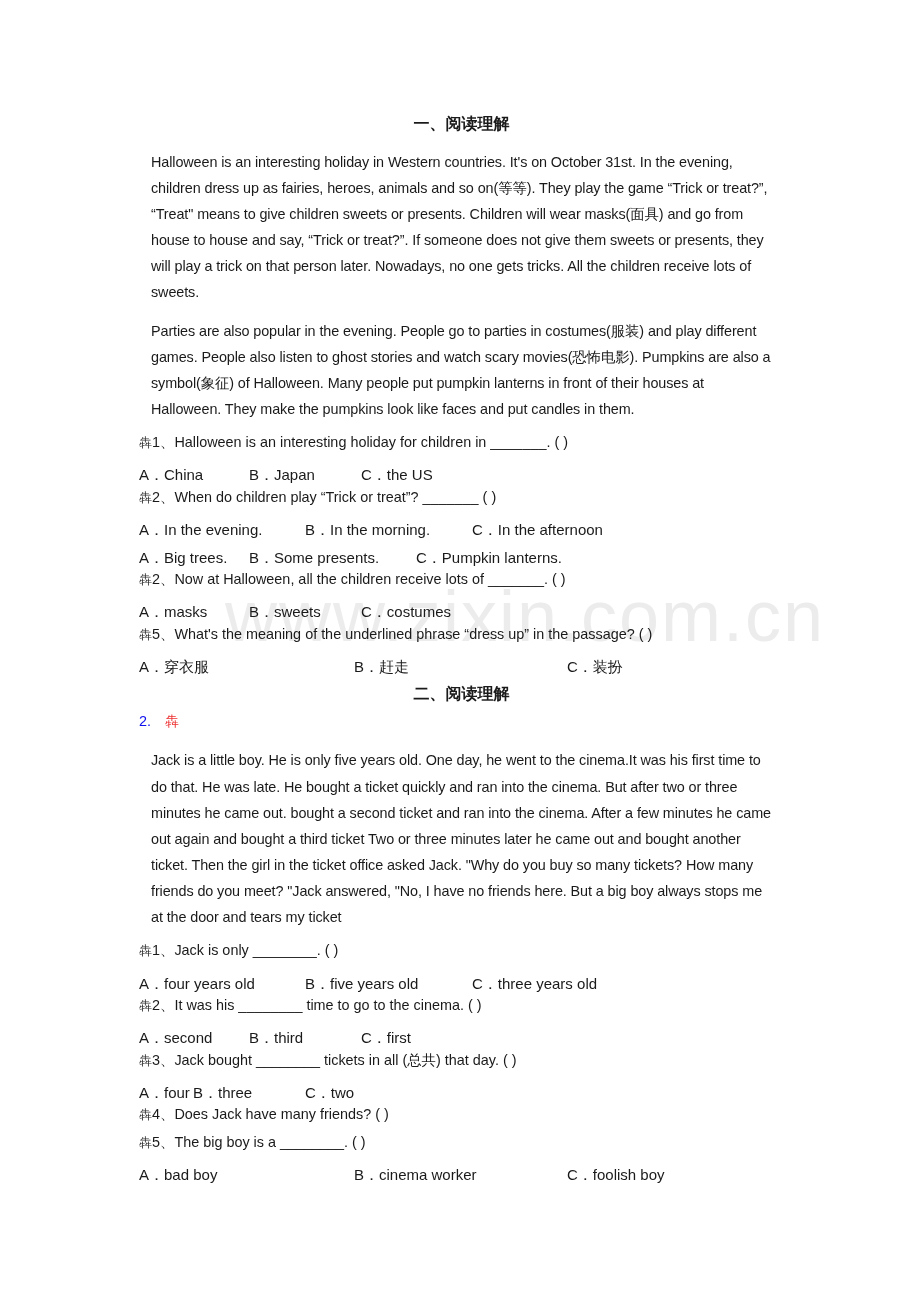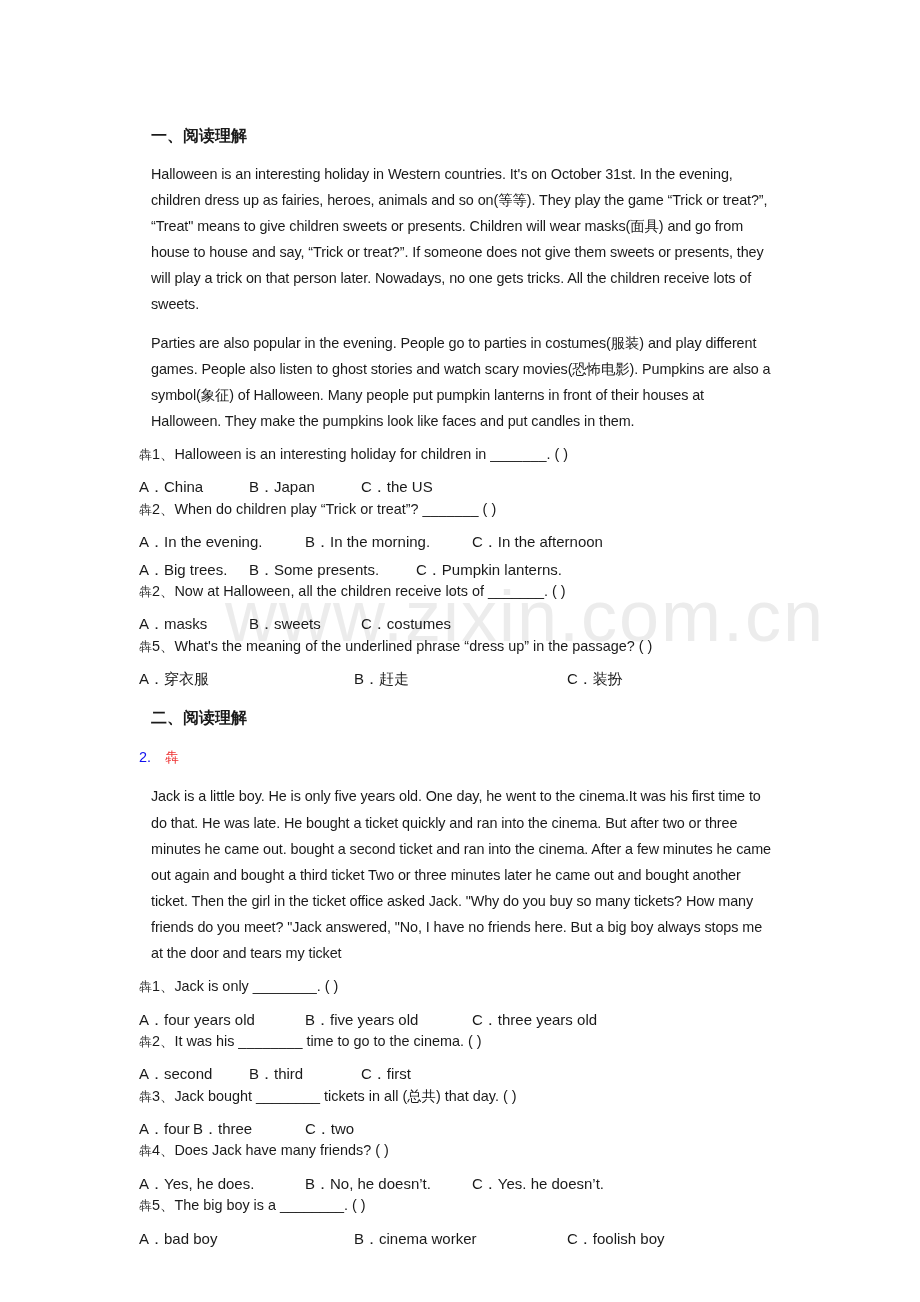--- a/index.html
+++ b/index.html
@@ -5,21 +5,22 @@
   html, body { margin: 0; padding: 0; background: #ffffff; }
   body {
     width: 920px; height: 1302px; position: relative; overflow: hidden;
     font-family: "Liberation Sans", "DejaVu Sans", sans-serif;
     color: #1a1a1a;
   }
   .page { position: absolute; left: 139px; top: 110px; width: 645px; }
   .heading {
     font-family: "DejaVu Sans", sans-serif;
     font-size: 16px; font-weight: bold; height: 27px; line-height: 27px;
-    margin: 12px;
+    margin: 0;
+    text-align: center;
   }
   .para { font-size: 14.4px; line-height: 26.1px; margin: 12px; letter-spacing: -0.1px; }
   .q { font-size: 14.4px; height: 27.4px; line-height: 16px; white-space: nowrap; }
   .opts { font-size: 15px; height: 27.4px; line-height: 27.4px; white-space: nowrap; position: relative; }
   .opt { position: absolute; top: 0; }
   .prefix { font-family: "DejaVu Sans", sans-serif; font-size: 13px; color: #333; }
   .num-blue { color: #1010ee; font-size: 14.4px; }
   .num-red { color: #ee3333; font-family: "DejaVu Sans", sans-serif; font-size: 14px; margin-left: 14px; }
   .numline { height: 28px; line-height: 28px; }
   .watermark {
@@ -115,25 +116,20 @@
       <div class="q"><span class="prefix">犇</span><span>3、Jack bought ________ tickets in all (总共) that day. (    )</span></div>
       <div class="opts">
         <span class="opt" style="left:0">A．four</span>
         <span class="opt" style="left:54px">B．three</span>
         <span class="opt" style="left:166px">C．two</span>
       </div>
     </div>
 
     <div>
       <div class="q"><span class="prefix">犇</span><span>4、Does Jack have many friends? (    )</span></div>
-      <div class="opts">
-        <span class="opt" style="left:0">A．Yes, he does.</span>
-        <span class="opt" style="left:166px">B．No, he doesn’t.</span>
-        <span class="opt" style="left:333px">C．Yes. he doesn’t.</span>
-      </div>
     </div>
 
     <div>
       <div class="q"><span class="prefix">犇</span><span>5、The big boy is a ________. (    )</span></div>
       <div class="opts">
         <span class="opt" style="left:0">A．bad boy</span>
         <span class="opt" style="left:215px">B．cinema worker</span>
         <span class="opt" style="left:428px">C．foolish boy</span>
       </div>
     </div>

